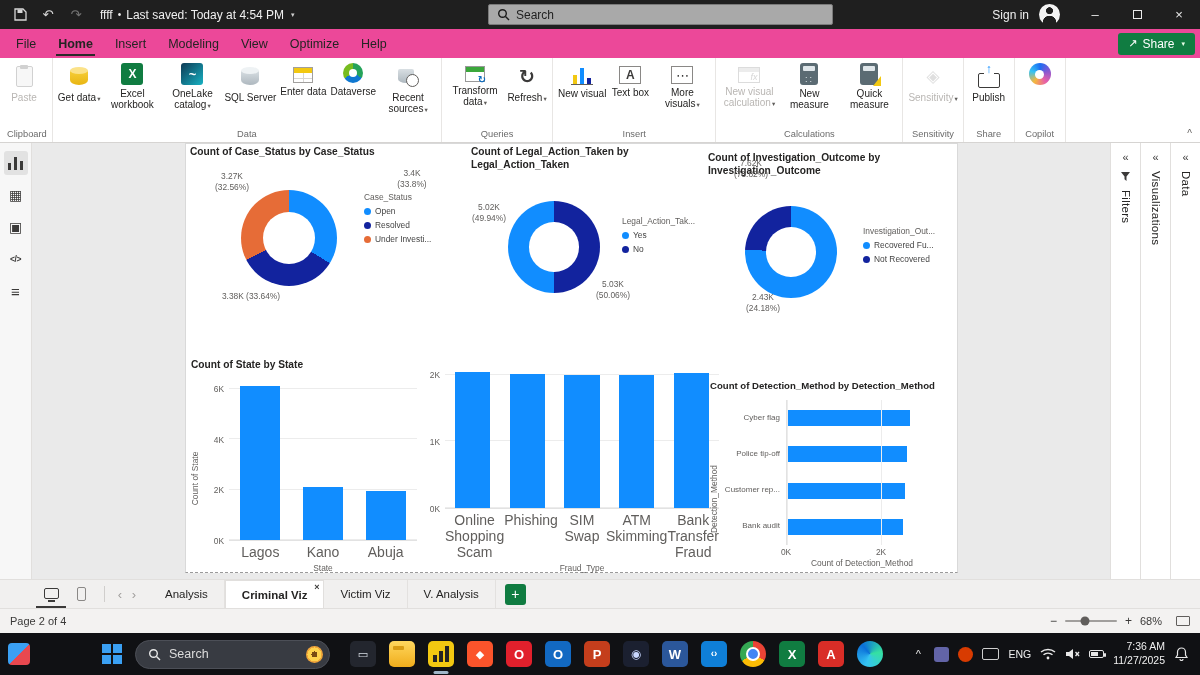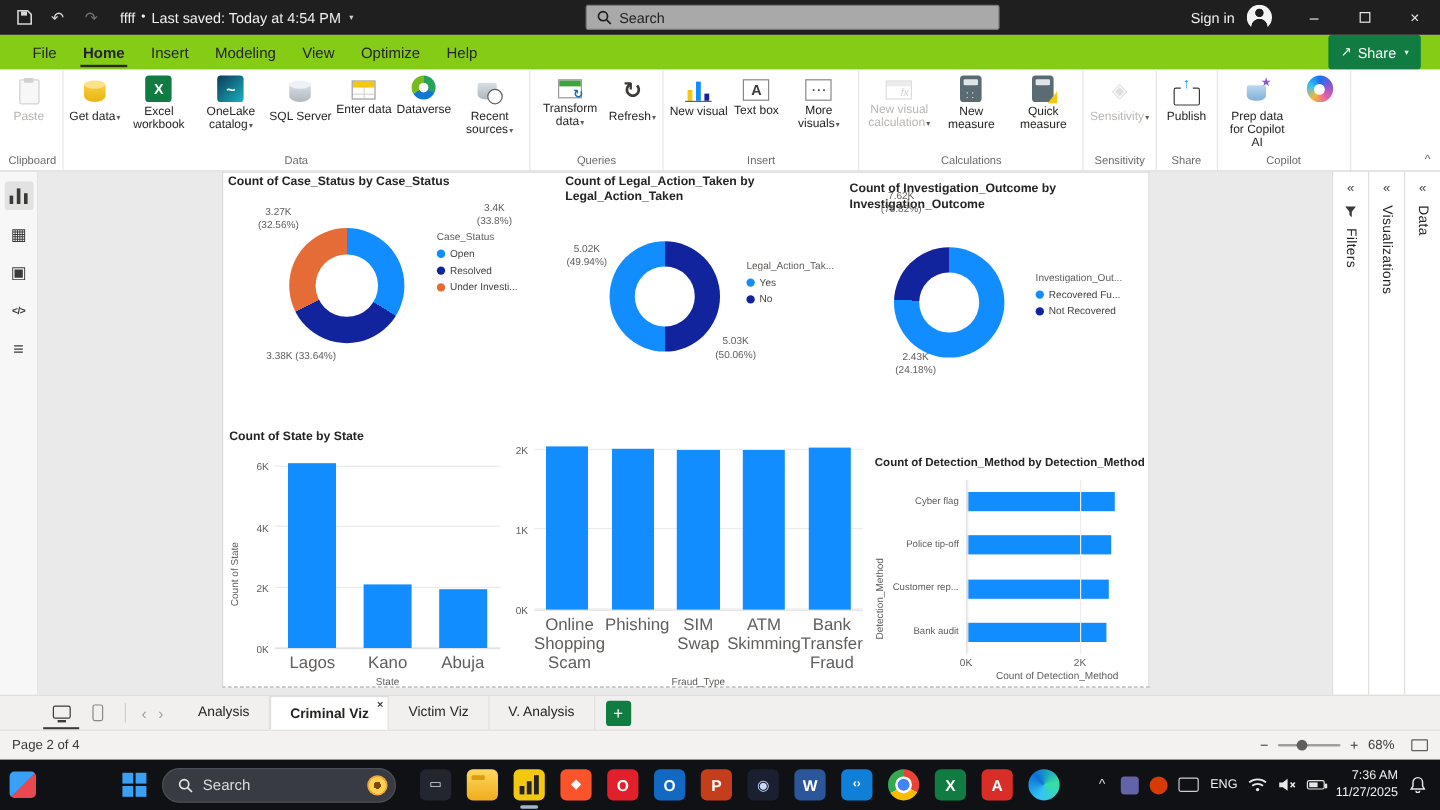--- a/index.html
+++ b/index.html
@@ -20,21 +20,21 @@
   .tsearch-input::placeholder{color:#222;opacity:1}
   .tb-right{margin-left:auto;display:flex;align-items:center;height:100%}
   .signin{font-size:12px;color:#f0f0f0;margin-right:10px}
   .avatar{width:21px;height:21px;border-radius:50%;margin-right:14px;background:
     radial-gradient(circle at 50% 32%,#1f1f1f 0 3.2px,transparent 3.8px),
     radial-gradient(circle at 50% 88%,#1f1f1f 0 6.5px,transparent 7px),#f4f4f4}
   .winbtn{width:42px;height:29px;display:flex;align-items:center;justify-content:center;font-size:13px;color:#eaeaea}
   .maxsq{width:9px;height:9px;border:1.1px solid #eaeaea;display:block}
 
   
-  .menubar{flex:0 0 29px;background:#84cc16;display:flex;padding:0 16px}
+  .menubar{flex:0 0 29px;background:#ec4899;display:flex;align-items:center;padding:0 5px}
   .mtabs{display:flex;align-items:center;height:100%}
   .mtab{height:100%;display:flex;align-items:center;padding:0 11px;font-size:12.5px;color:#252423;position:relative}
   .mtab.active{font-weight:700}
   .mtab.active::after{content:"";position:absolute;left:9px;right:9px;bottom:2px;height:2px;background:#2b2a29}
   .share{margin-left:auto;background:#107c41;color:#fff;border-radius:3px;padding:4px 10px;font-size:12px;display:flex;align-items:center;gap:5px}
   .share-ic{font-size:11px}
   .share .ddw{color:#e8ffe8}
 
   
   .ribbon{flex:0 0 85px;background:#fff;border-bottom:1px solid #d6d4d2;display:flex;position:relative;padding-left:2px;overflow:hidden}
@@ -382,24 +382,20 @@
             <div class="ritem">
               <div class="ic ic-publish"></div>
               <div class="rlabel"><span>Publish</span></div>
             </div>
           </div>
           <div class="glabel">Share</div>
         </div>
         <div class="rgroup">
           <div class="ritems">
             <div class="ritem">
-              <div class="ic ic-prepdata"></div>
-              <div class="rlabel"><span>Prep data for Copilot AI</span></div>
-            </div>
-            <div class="ritem">
               <div class="ic ic-copilot"></div>
             </div>
           </div>
           <div class="glabel">Copilot</div>
         </div>
       </div>
     <span class="rcollapse">^</span>
   </section>
 
   <div class="main">
@@ -577,21 +573,21 @@
                   <div class="bcat">Phishing</div>
                   <div class="bcat">SIM Swap</div>
                   <div class="bcat">ATM Skimming</div>
                   <div class="bcat">Bank Transfer Fraud</div>
                 </div>
               <div class="axis-xlab">Fraud_Type</div>
             </div>
           </div>
         </div>
 
-        <div class="visual" style="left:541px;top:234px;width:230px;height:194px">
+        <div class="visual" style="left:522px;top:234px;width:230px;height:194px">
           <div class="vtitle" style="margin-bottom:8px;font-size:9.6px;white-space:nowrap;overflow:hidden">Count of Detection_Method by Detection_Method</div>
           <div class="vbody">
             <div class="axis-ylab" style="padding-bottom:27px">Detection_Method</div>
             <div class="hcats">
                 <div class="hcat">Cyber flag</div>
                 <div class="hcat">Police tip-off</div>
                 <div class="hcat">Customer rep...</div>
                 <div class="hcat">Bank audit</div>
               </div>
             <div class="hwrap">

